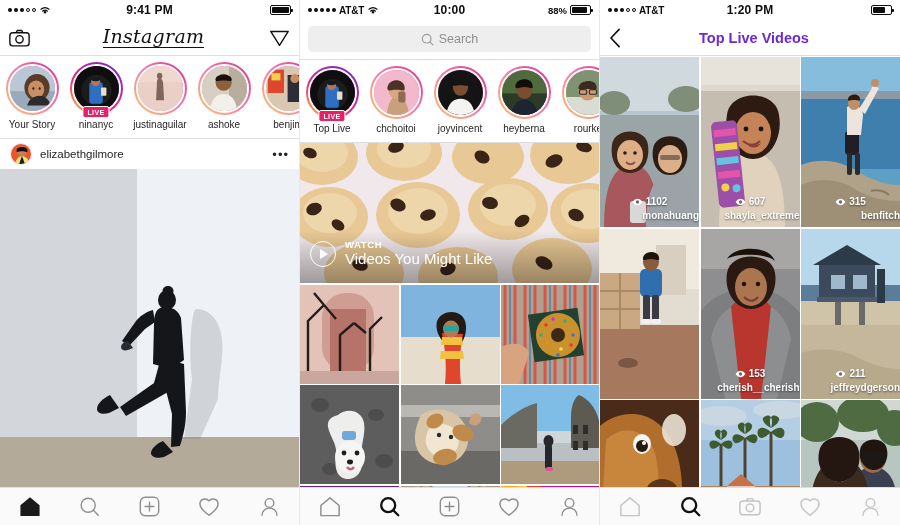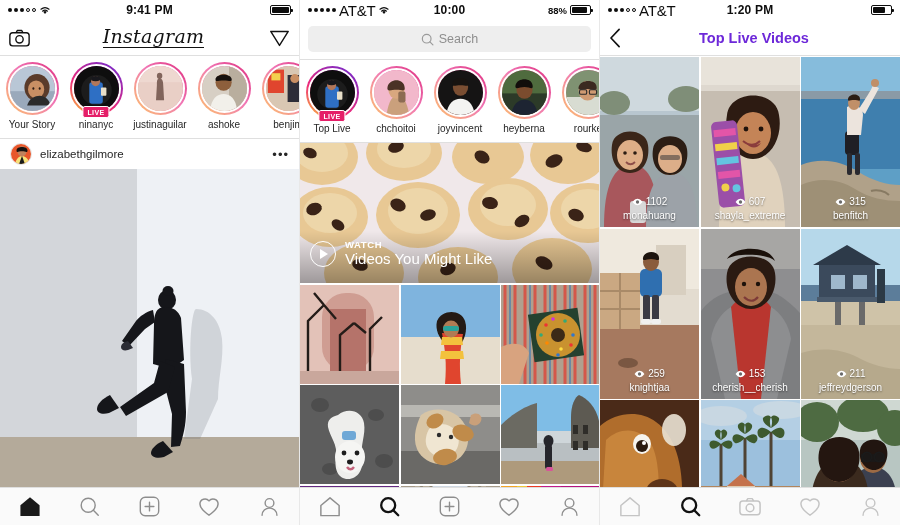--- a/index.html
+++ b/index.html
@@ -24,21 +24,21 @@
     height: 20px; display: flex; align-items: center;
     padding: 0 8px; font-size: 10px; font-weight: bold; color: #0d0d0d;
     background: #fff;
   }
   .sb-left { display: flex; align-items: center; gap: 3px; flex: 1; }
   .sb-center { flex: 0 0 auto; font-size: 12px; letter-spacing: .2px; }
   .sb-right { display: flex; align-items: center; justify-content: flex-end; gap: 3px; flex: 1; font-size: 9.5px; }
   .dots { display: flex; gap: 2px; align-items: center; }
   .dot { width: 4px; height: 4px; border-radius: 50%; background: #0d0d0d; }
   .dot.hollow { background: #fff; border: 1px solid #0d0d0d; width: 4px; height: 4px; }
-  .carrier { font-size: 15px; font-weight: normal; letter-spacing: -.2px; }
+  .carrier { font-size: 10px; font-weight: bold; letter-spacing: -.2px; }
   .wifi { font-size: 10px; line-height: 1; }
   .batt {
     width: 21px; height: 9.5px; border: 1px solid #0d0d0d; border-radius: 2px;
     position: relative; padding: 1px;
   }
   .batt::after {
     content: ""; position: absolute; right: -3px; top: 2.5px;
     width: 2px; height: 3.5px; background: #0d0d0d; border-radius: 0 1px 1px 0;
   }
   .batt i { display: block; height: 100%; background: #0d0d0d; border-radius: 1px; }
@@ -132,22 +132,22 @@
   .hero-kicker { font-size: 9.5px; font-weight: bold; letter-spacing: .6px; }
   .hero-title { font-size: 15px; margin-top: 1px; }
   .grid3 { display: grid; grid-template-columns: repeat(3,1fr); gap: 1.5px; background: #fff; margin-top:1.5px; }
   .cell { width: 99px; height: 99px; overflow: hidden; position: relative; }
 
   
   .livegrid { display: grid; grid-template-columns: repeat(3,1fr); gap: 1.5px; margin-top: 1px; }
   .lcell { width: 99px; height: 170px; position: relative; overflow: hidden; }
   .lcell.short { height: 105px; }
   .lcell-meta {
-    position: absolute; left: 0; right: 0; bottom: 6px; text-align: center;
-    color: #fff; text-shadow: 0 1px 2px rgba(0,0,0,.55);
+    position: absolute; left: 0; right: 0; bottom: 6px; text-align: right;
+    color: #fff; text-shadow: 0 1px 2px rgba(0,0,0,.55); font-weight: bold;
   }
   .lcell-views { font-size: 10px; display: flex; align-items: center; justify-content: center; gap: 3px; line-height: 1; }
   .lcell-name { font-size: 10px; margin-top: 3px; }
 
   svg { display: block; }
 </style>
 </head>
 <body>
 
 <div class="screens">
@@ -845,32 +845,20 @@
               <rect x="40" y="40" width="22" height="28" rx="5"></rect>
             </g>
             <ellipse cx="51" cy="33" rx="8" ry="9" fill="#8a5c3c"></ellipse>
             <path d="M43 29c1-8 16-8 16 0 .6 4-3 1-8 1s-8.6 3-8-1z" fill="#1d140e"></path>
             <rect x="43" y="66" width="7" height="26" rx="2" fill="#3a3a44"></rect>
             <rect x="52" y="66" width="7" height="26" rx="2" fill="#3a3a44"></rect>
             <rect x="41" y="90" width="10" height="5" rx="2" fill="#f0f0f0"></rect>
             <rect x="51" y="90" width="10" height="5" rx="2" fill="#f0f0f0"></rect>
             <ellipse cx="28" cy="134" rx="10" ry="5" fill="#7a5742"></ellipse>
           </svg>
-        <div class="lcell-meta">
-          <div class="lcell-views">
-            <span>
-              <svg width="11" height="8" viewBox="0 0 16 11">
-                  <path d="M8 .8C3.8.8 1 5.5 1 5.5s2.8 4.7 7 4.7 7-4.7 7-4.7S12.2.8 8 .8z" fill="#fff"></path>
-                  <circle cx="8" cy="5.5" r="2.4" fill="#6a6a6a"></circle>
-                </svg>
-            </span>
-            <span>259</span>
-          </div>
-          <div class="lcell-name">knightjaa</div>
-        </div>
       </div>
 
       <div class="lcell">
         <svg width="99" height="170" viewBox="0 0 99 170" preserveAspectRatio="xMidYMid slice">
             <rect width="99" height="170" fill="#8e8e90"></rect>
             <rect y="0" width="99" height="40" fill="#a7a6a4"></rect>
             <path d="M0 82c10-14 26-20 34-20h30c10 0 22 8 35 22v86H0z" fill="#7d7e80"></path>
             <path d="M30 78c6-8 14-12 20-12s14 4 20 12l-6 92H36z" fill="#b9362f"></path>
             <path d="M30 78c-10 6-18 18-20 32l14 60h16z" fill="#8d8e90"></path>
             <path d="M70 78c10 6 18 18 20 32l-14 60H60z" fill="#8d8e90"></path>

